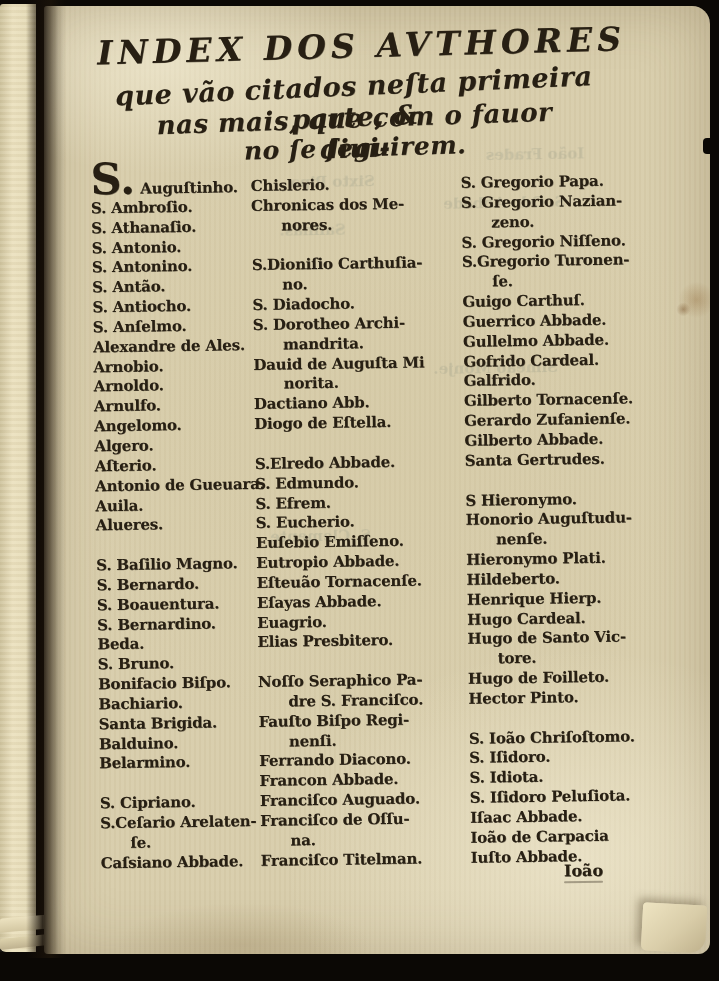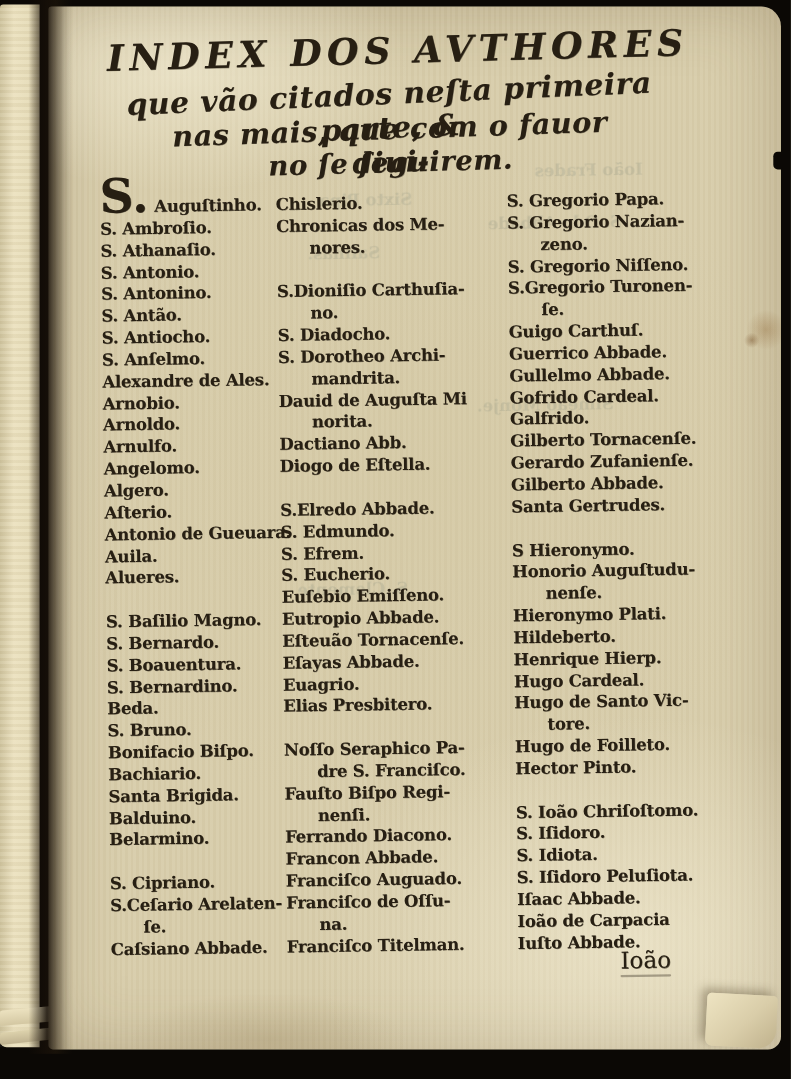--- a/index.html
+++ b/index.html
@@ -71,21 +71,21 @@
   .column { position:absolute; top:0; }
   .c0 { left:51px;  width:168px; }
   .c1 { left:211px; width:212px; }
   .c2 { left:421px; width:235px; }
   .line { height:19.85px; line-height:19.6px; white-space:pre;
     font-weight:700; font-size:15px; letter-spacing:-0.2px;
     text-shadow:0.35px 0.35px 0 rgba(39,31,19,.5); }
   .line.wrap { padding-left:30px; }
   .c0 .line:first-child::first-letter { font-size:43px; line-height:0; letter-spacing:0; }
 
-  .catchword { position:absolute; left:514px; top:858px; font-weight:400; font-size:21px;
+  .catchword { position:absolute; left:514px; top:858px; font-weight:700; font-size:16px;
     text-shadow:0.5px 0.5px 0 rgba(39,31,19,.6);text-align:center; }
   .catchword:after { content:""; display:block; height:2px; margin-top:1px;
     background:rgba(39,31,19,.35); border-radius:2px; }
 </style>
 </head>
 <body>
 
 <div class="left-edge"></div>
 <div class="stack-a"></div>
 <div class="stack-b"></div>

